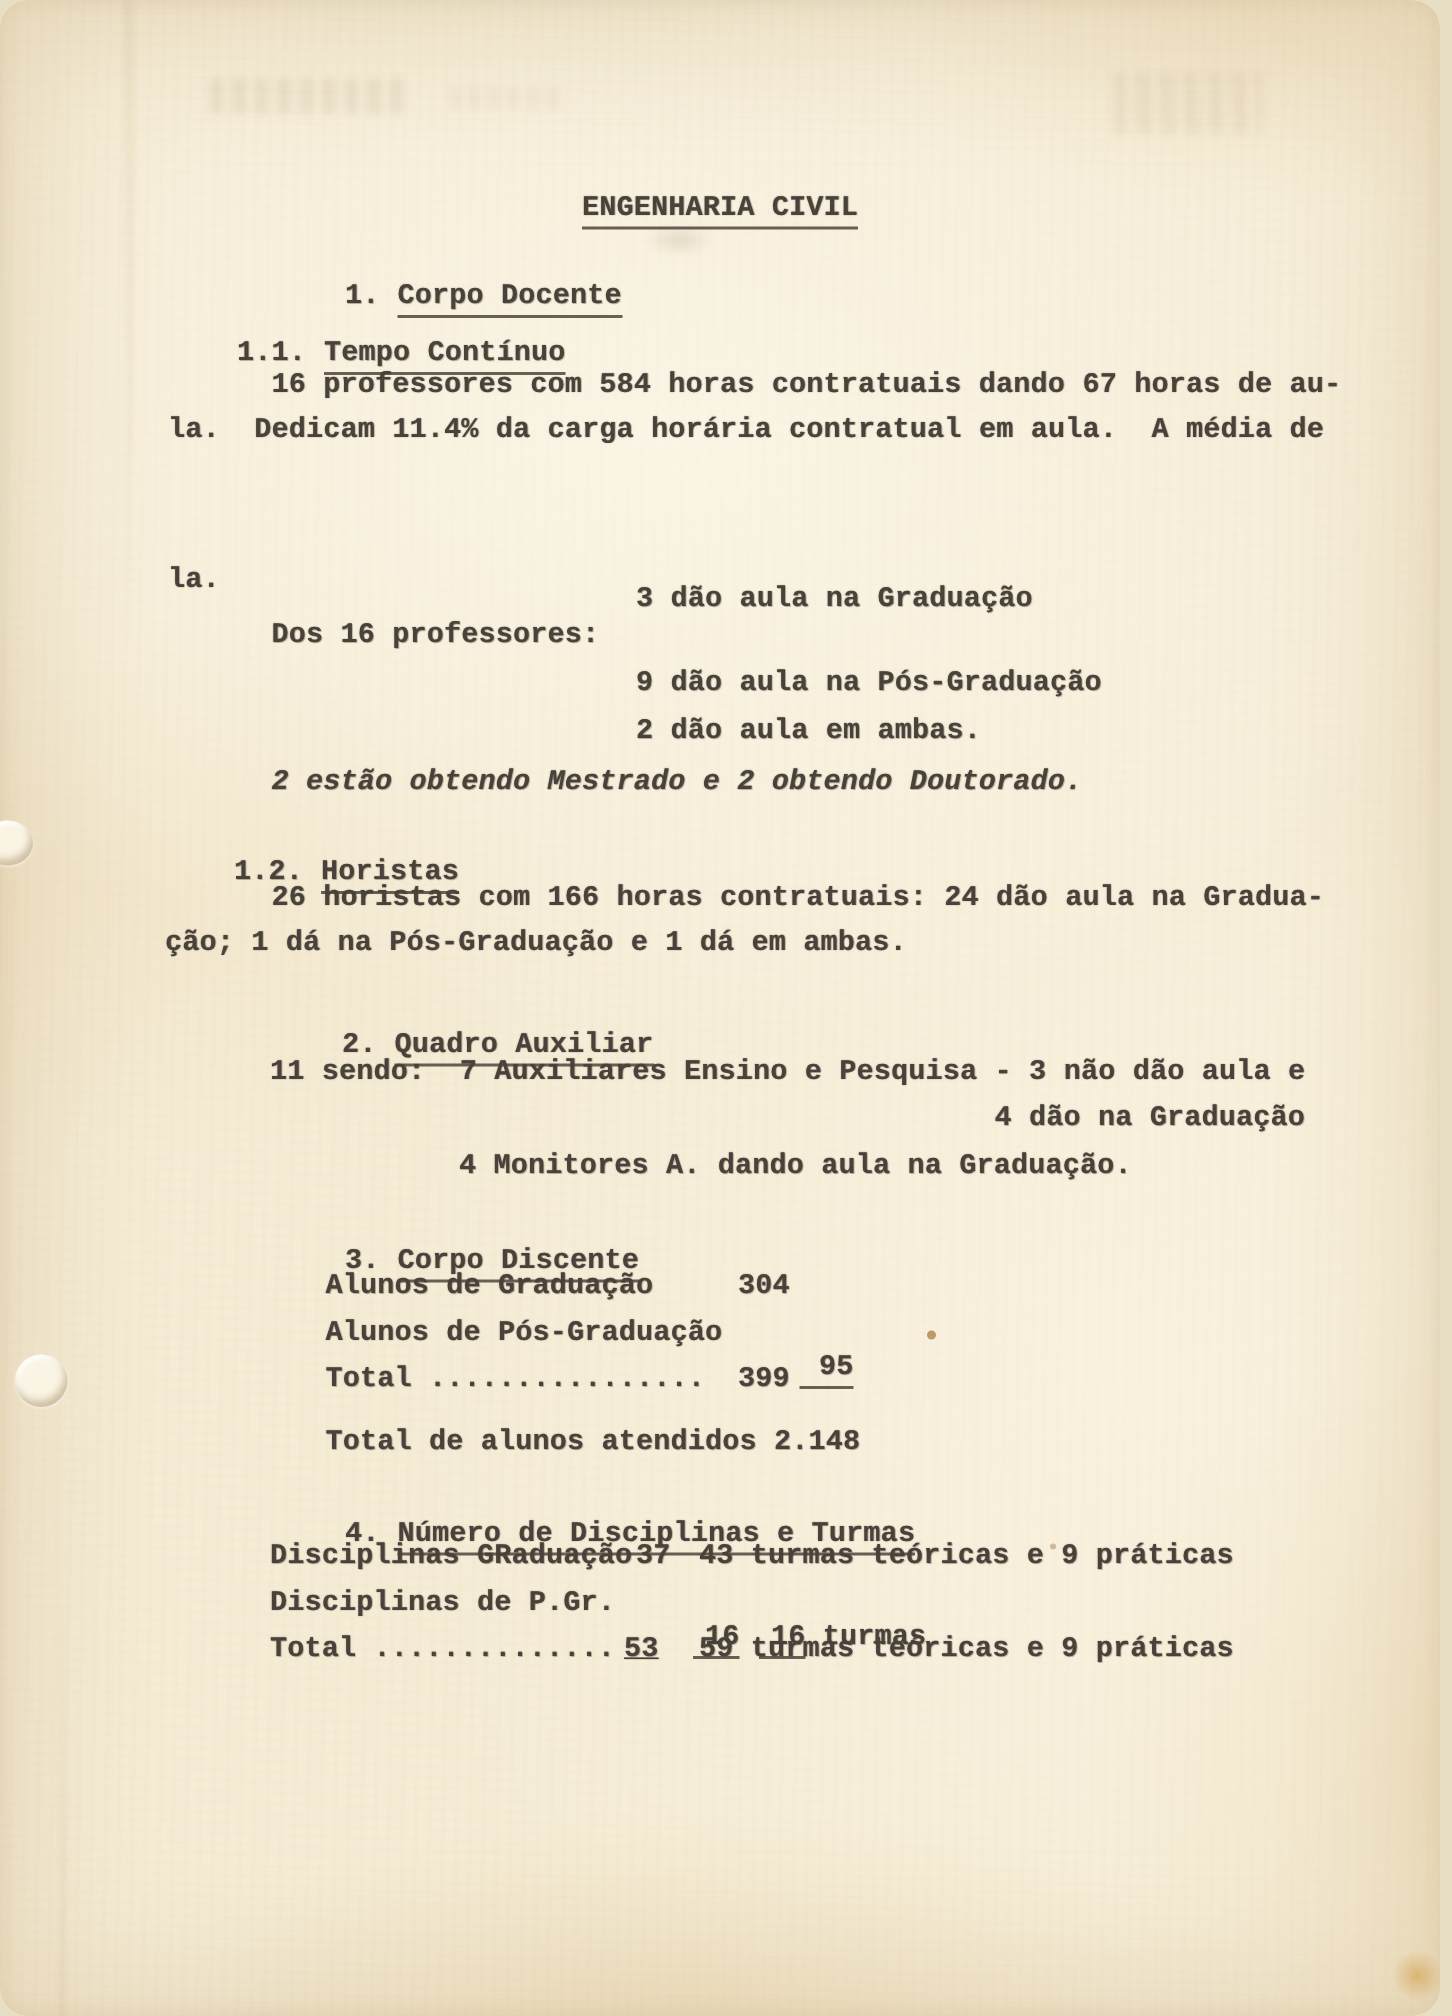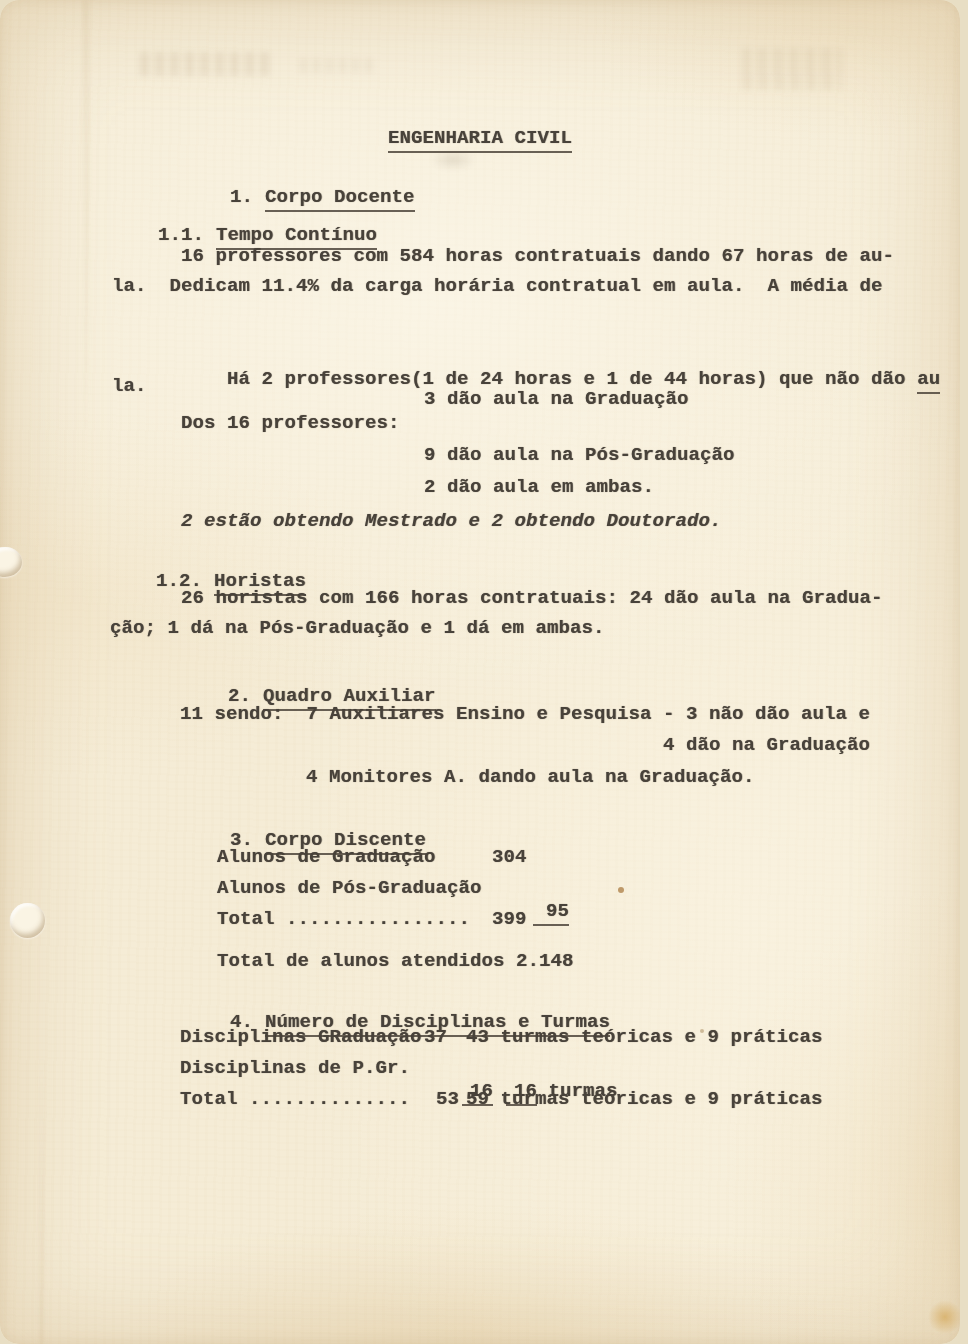--- a/index.html
+++ b/index.html
@@ -69,23 +69,20 @@
     <span class="num">1.</span><span class="ul">Corpo Docente</span>
   </div>
 
   <div class="line" style="left:112px;top:201px;">
     <span class="num">1.1.</span><span class="ul">Tempo Contínuo</span>
   </div>
 
   <div class="line" style="left:181px;top:245px;">16 professores com 584 horas contratuais dando 67 horas de au-</div>
   <div class="line" style="left:112px;top:275px;">la.  Dedicam 11.4% da carga horária contratual em aula.  A média de</div>
 
-  <div class="line" style="left:181px;top:345px;">
-    <span>Há 2 professores(1 de 24 horas e 1 de 44 horas) que não dão </span><span class="ul">au</span>
-  </div>
   <div class="line" style="left:112px;top:375px;">la.</div>
 
   <div class="line" style="left:181px;top:412px;">Dos 16 professores:</div>
   <div class="line" style="left:424px;top:388px;">3 dão aula na Graduação</div>
   <div class="line" style="left:424px;top:444px;">9 dão aula na Pós-Graduação</div>
   <div class="line" style="left:424px;top:476px;">2 dão aula em ambas.</div>
 
   <div class="line" style="left:181px;top:510px;font-style:italic;">2 estão obtendo Mestrado e 2 obtendo Doutorado.</div>
 
   <div class="line" style="left:110px;top:547px;">
@@ -130,16 +127,16 @@
 
   <div class="line" style="left:180px;top:1057px;">Disciplinas de P.Gr.</div>
   <div class="line" style="left:416px;top:1057px;">
     <span class="ul padS">16</span>
   </div>
   <div class="line" style="left:460px;top:1057px;">
     <span class="ul padS">16</span><span> turmas</span>
   </div>
 
   <div class="line" style="left:180px;top:1088px;">Total ..............</div>
-  <div class="line" style="left:436px;top:1088px;">53</div>
+  <div class="line" style="left:416px;top:1088px;text-decoration:underline;">53</div>
   <div class="line" style="left:466px;top:1088px;">59 turmas teóricas e 9 práticas</div>
 
 </div>
 
 </body></html>

